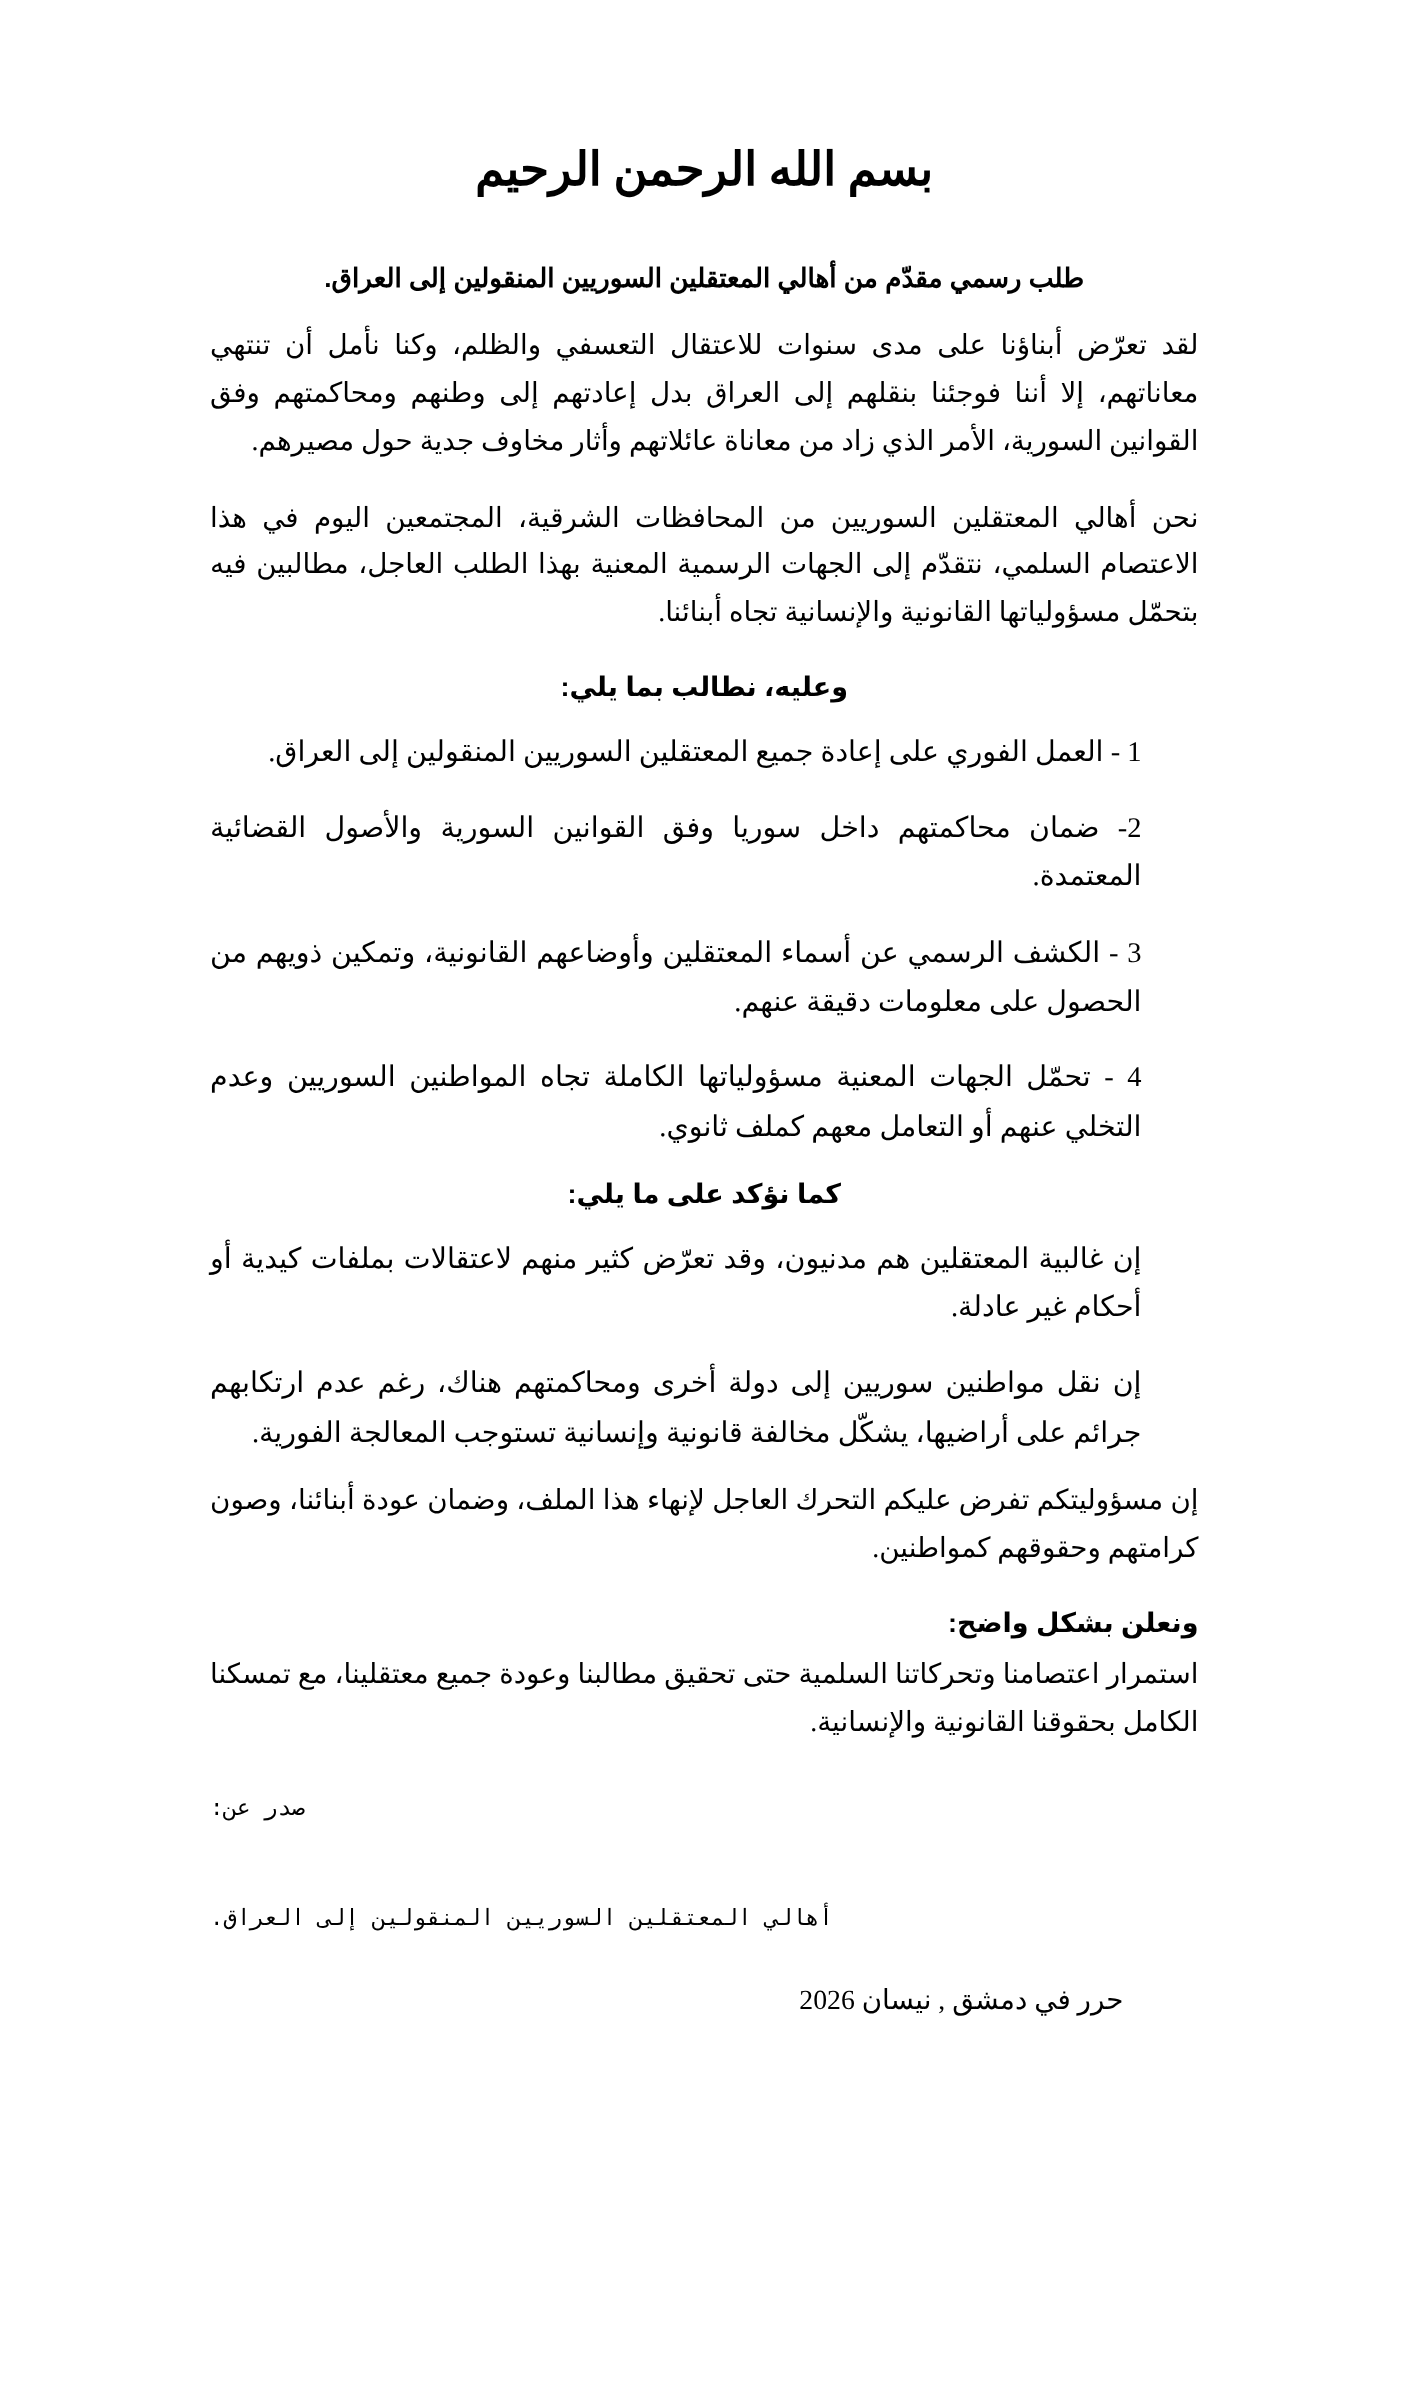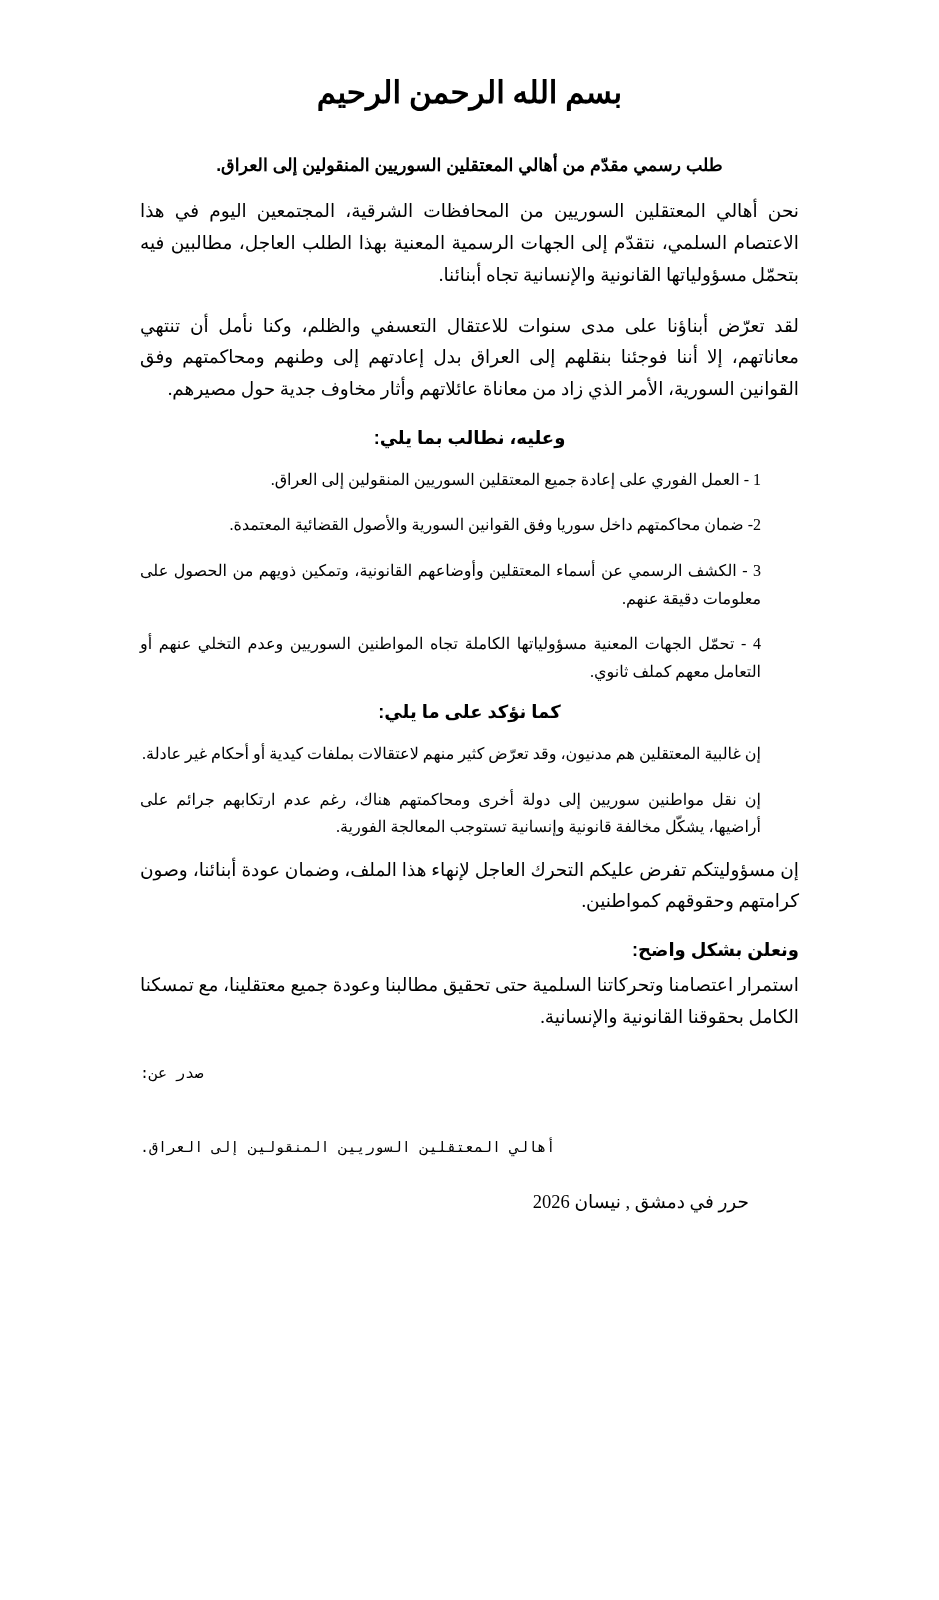--- a/index.html
+++ b/index.html
@@ -13,21 +13,21 @@
     height: 1600px;
     overflow: hidden;
     font-family: "Liberation Serif", "DejaVu Serif", serif;
     color: #000000;
     direction: rtl;
   }
   .page {
     width: 939px;
     height: 1240px;
     box-sizing: border-box;
-    padding: 72px 140px 40px 140px;
+    padding: 92px 140px 40px 140px;
     background: #ffffff;
   }
   .basmala {
     text-align: center;
     font-family: "Liberation Serif", "DejaVu Serif", serif;
     font-weight: bold;
     font-size: 31px;
     line-height: 1.35;
     margin: 0 0 38px 0;
     letter-spacing: 0px;
@@ -65,21 +65,21 @@
     margin-bottom: 6px;
     margin-top: 4px;
   }
   ol.demands, ul.points {
     list-style: none;
     margin: 0 0 14px 0;
     padding: 0;
   }
   ol.demands li, ul.points li {
     font-family: "Liberation Serif", "DejaVu Serif", serif;
-    font-size: 16px;
+    font-size: 19px;
     line-height: 1.72;
     text-align: justify;
     margin: 0 0 18px 0;
     padding: 0 38px 0 0;
   }
   ol.demands li:last-child,
   ul.points li:last-child {
     margin-bottom: 14px;
   }
   .closing-block {
@@ -108,23 +108,23 @@
 </style>
 </head>
 <body>
 
 <div class="page">
 
   <h1 class="basmala">بسم الله الرحمن الرحيم</h1>
 
   <h2 class="doc-title">طلب رسمي مقدّم من أهالي المعتقلين السوريين المنقولين إلى العراق.</h2>
 
+  <p class="body-text">لقد تعرّض أبناؤنا على مدى سنوات للاعتقال التعسفي والظلم، وكنا نأمل أن تنتهي معاناتهم، إلا أننا فوجئنا بنقلهم إلى العراق بدل إعادتهم إلى وطنهم ومحاكمتهم وفق القوانين السورية، الأمر الذي زاد من معاناة عائلاتهم وأثار مخاوف جدية حول مصيرهم.</p>
+
   <p class="body-text">نحن أهالي المعتقلين السوريين من المحافظات الشرقية، المجتمعين اليوم في هذا الاعتصام السلمي، نتقدّم إلى الجهات الرسمية المعنية بهذا الطلب العاجل، مطالبين فيه بتحمّل مسؤولياتها القانونية والإنسانية تجاه أبنائنا.</p>
-
-  <p class="body-text">لقد تعرّض أبناؤنا على مدى سنوات للاعتقال التعسفي والظلم، وكنا نأمل أن تنتهي معاناتهم، إلا أننا فوجئنا بنقلهم إلى العراق بدل إعادتهم إلى وطنهم ومحاكمتهم وفق القوانين السورية، الأمر الذي زاد من معاناة عائلاتهم وأثار مخاوف جدية حول مصيرهم.</p>
 
   <h3 class="section-heading">وعليه، نطالب بما يلي:</h3>
 
   <ol class="demands">
     <li>1 - العمل الفوري على إعادة جميع المعتقلين السوريين المنقولين إلى العراق.</li>
     <li>2- ضمان محاكمتهم داخل سوريا وفق القوانين السورية والأصول القضائية المعتمدة.</li>
     <li>3 - الكشف الرسمي عن أسماء المعتقلين وأوضاعهم القانونية، وتمكين ذويهم من الحصول على معلومات دقيقة عنهم.</li>
     <li>4 - تحمّل الجهات المعنية مسؤولياتها الكاملة تجاه المواطنين السوريين وعدم التخلي عنهم أو التعامل معهم كملف ثانوي.</li>
   </ol>
 

